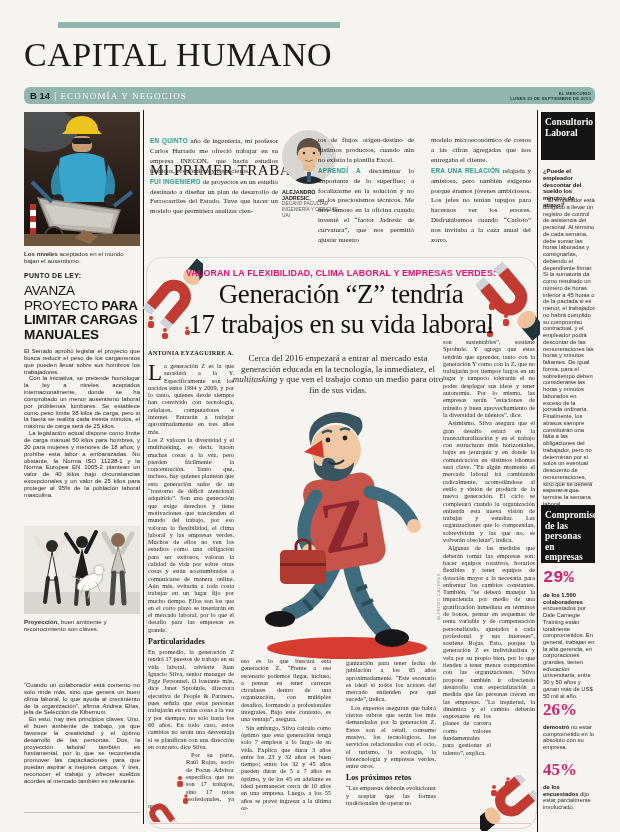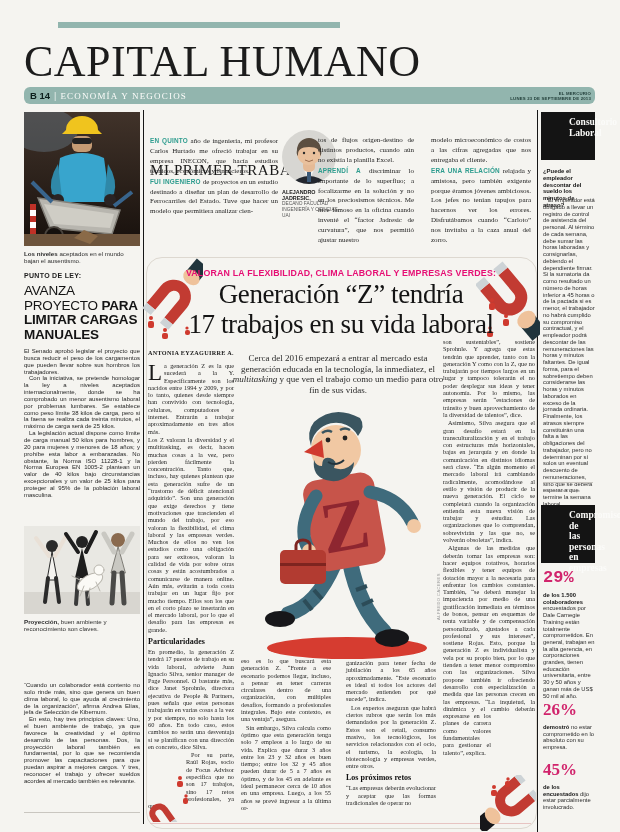--- a/index.html
+++ b/index.html
@@ -49,35 +49,35 @@
   .dropcap{float:left;font:23px/19px "Liberation Serif",serif;color:#1a1a1a;margin:1px 2px 0 0;}
   .magspace-l{float:left;width:38px;height:50px;}
   .magspace-r{float:right;width:44px;height:46px;}
   .ill-credit{font:4px "Liberation Sans",sans-serif;color:#9a9a9a;letter-spacing:.5px;
               writing-mode:vertical-rl;transform:rotate(180deg);}
   .pink-rule{background:#e7c4c2;height:1px;}
   .gray-rule{background:#c9c6c0;height:1px;}
 
   
   .blackbox{background:#141414;color:#fbfbf9;}
-  .blackbox .t{font:bold 9.5px/10.5px "Liberation Serif",serif;padding:5px 4px;margin-left:24px;}
+  .blackbox .t{font:bold 9.5px/10.5px "Liberation Serif",serif;padding:5px 4px;}
   .sb-q{font:bold 5.9px/6.8px "Liberation Sans",sans-serif;color:#141414;}
   .sb-a{font:5.8px/6.75px "Liberation Sans",sans-serif;color:#2b2b2b;}
   .sb-src{font:3.9px "Liberation Sans",sans-serif;color:#8d8d8d;}
   .stat-num{font:bold 17px "Liberation Serif",serif;color:#d1246c;}
   .stat-text{font:5.8px/6.7px "Liberation Sans",sans-serif;color:#2b2b2b;}
   .stat-text b{font-weight:bold;color:#141414;}
 </style>
 </head>
 <body>
 
 <div id="page">
 
   <div class="abs teal-rule" style="left:58px;top:22px;width:282px;height:6px;"></div>
-  <div class="abs serif" style="left:24px;top:36px;font-size:44px;color:#1c1c1c;letter-spacing:.5px;">CAPITAL HUMANO</div>
+  <div class="abs serif" style="left:24px;top:36px;font-size:34px;color:#1c1c1c;letter-spacing:.5px;">CAPITAL HUMANO</div>
 
   <div class="abs band" style="left:24px;top:87px;width:571px;height:17px;">
     <span class="band-b14">B 14</span>
     <span class="band-sep">|</span>
     <span class="band-sec">ECONOMÍA Y NEGOCIOS</span>
     <span class="band-right">
       <span style="display:block;">EL MERCURIO</span>
       <span style="display:block;">LUNES 23 DE SEPTIEMBRE DE 2013</span>
     </span>
   </div>

